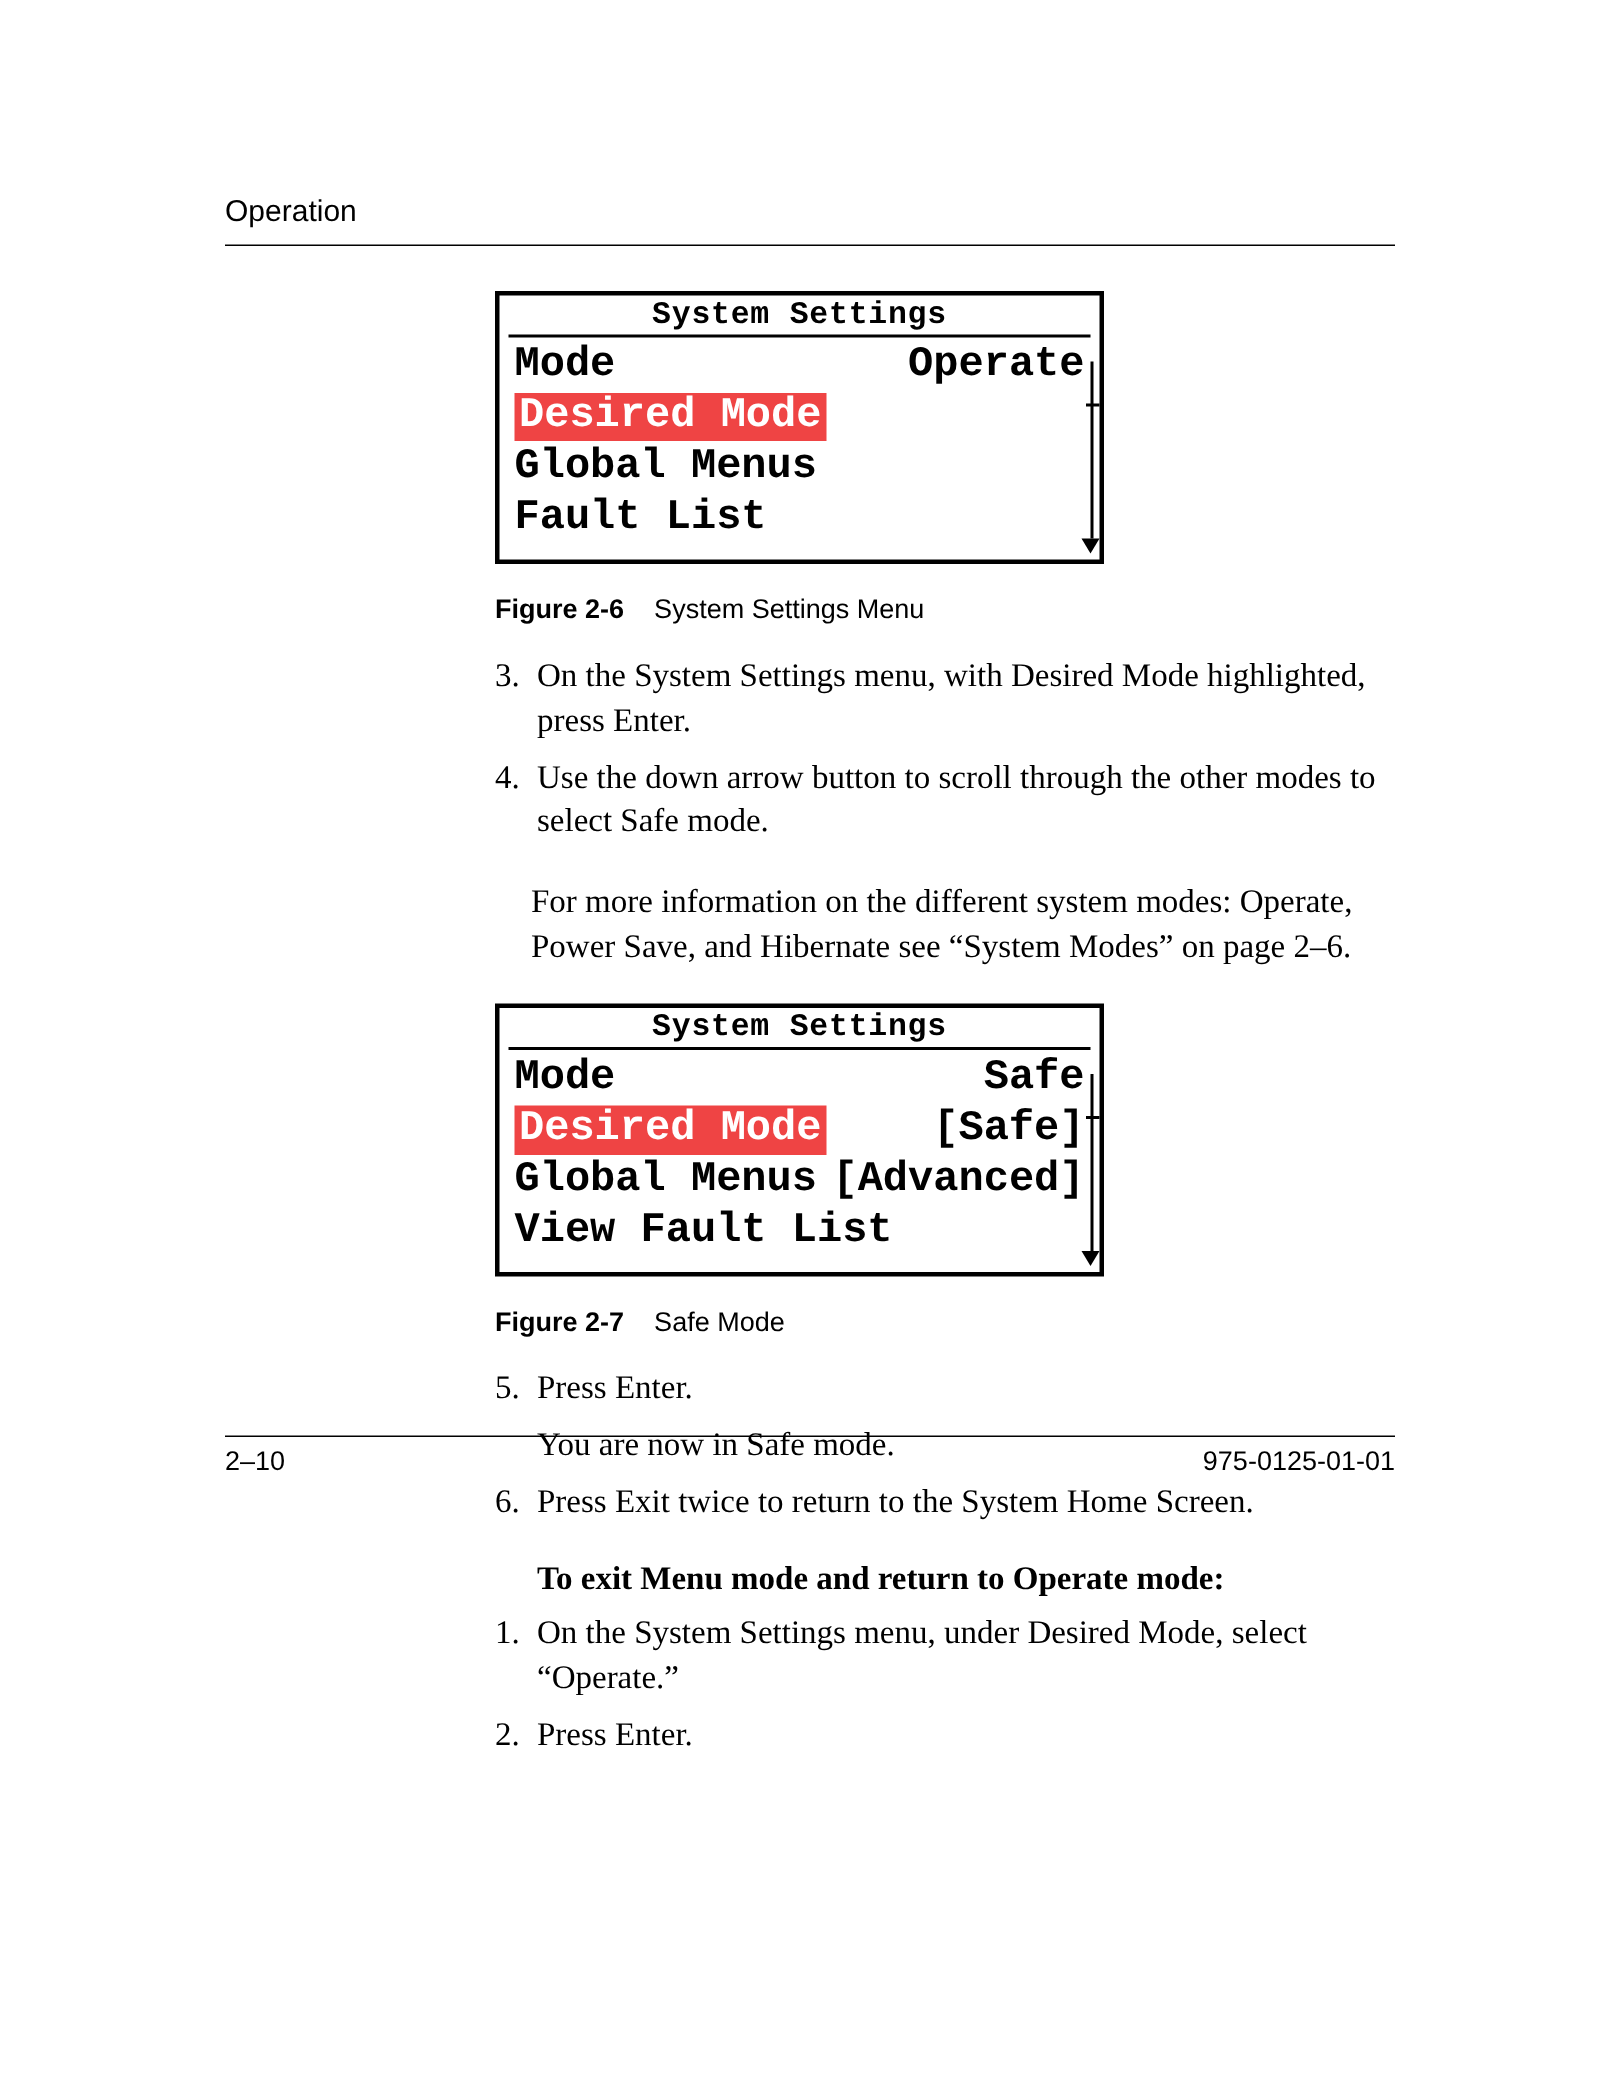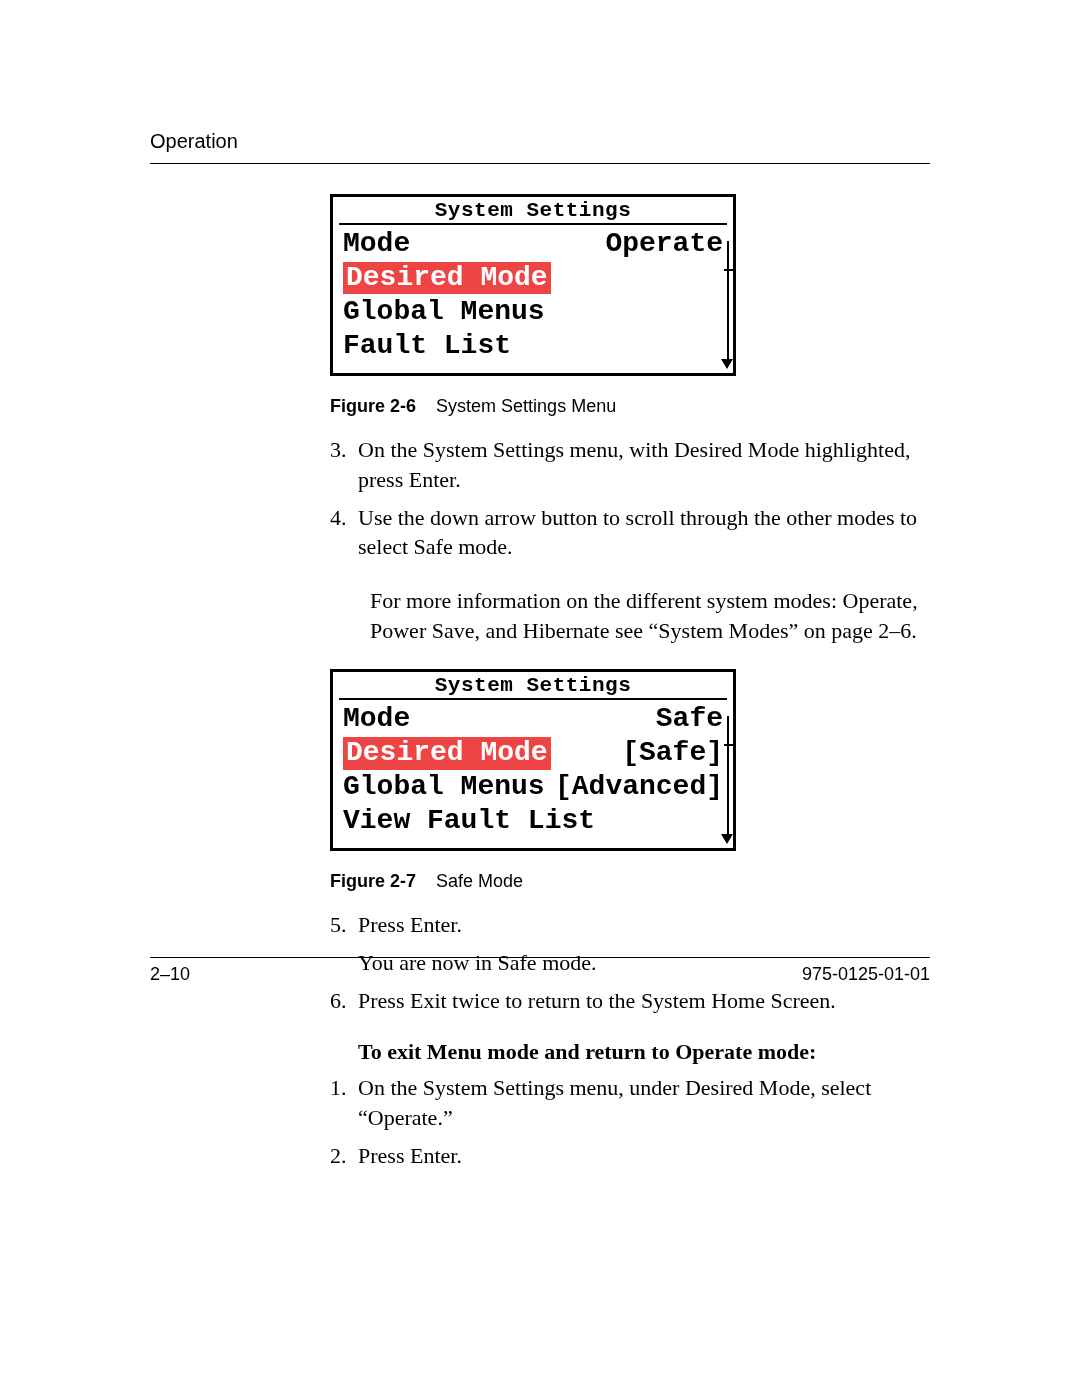--- a/index.html
+++ b/index.html
@@ -130,21 +130,21 @@
   .step-num {
     width: 28px;
     flex: 0 0 28px;
   }
   .step-text {
     flex: 1;
   }
   .note-para {
     font-size: 22px;
     line-height: 1.35;
-    margin: 10px 0 24px 40px;
+    margin: 10px 0 24px 24px;
   }
   .subhead {
     font-size: 22px;
     font-weight: bold;
     margin: 10px 0 8px 28px;
   }
   
   .footer {
     position: absolute;
     left: 150px;

